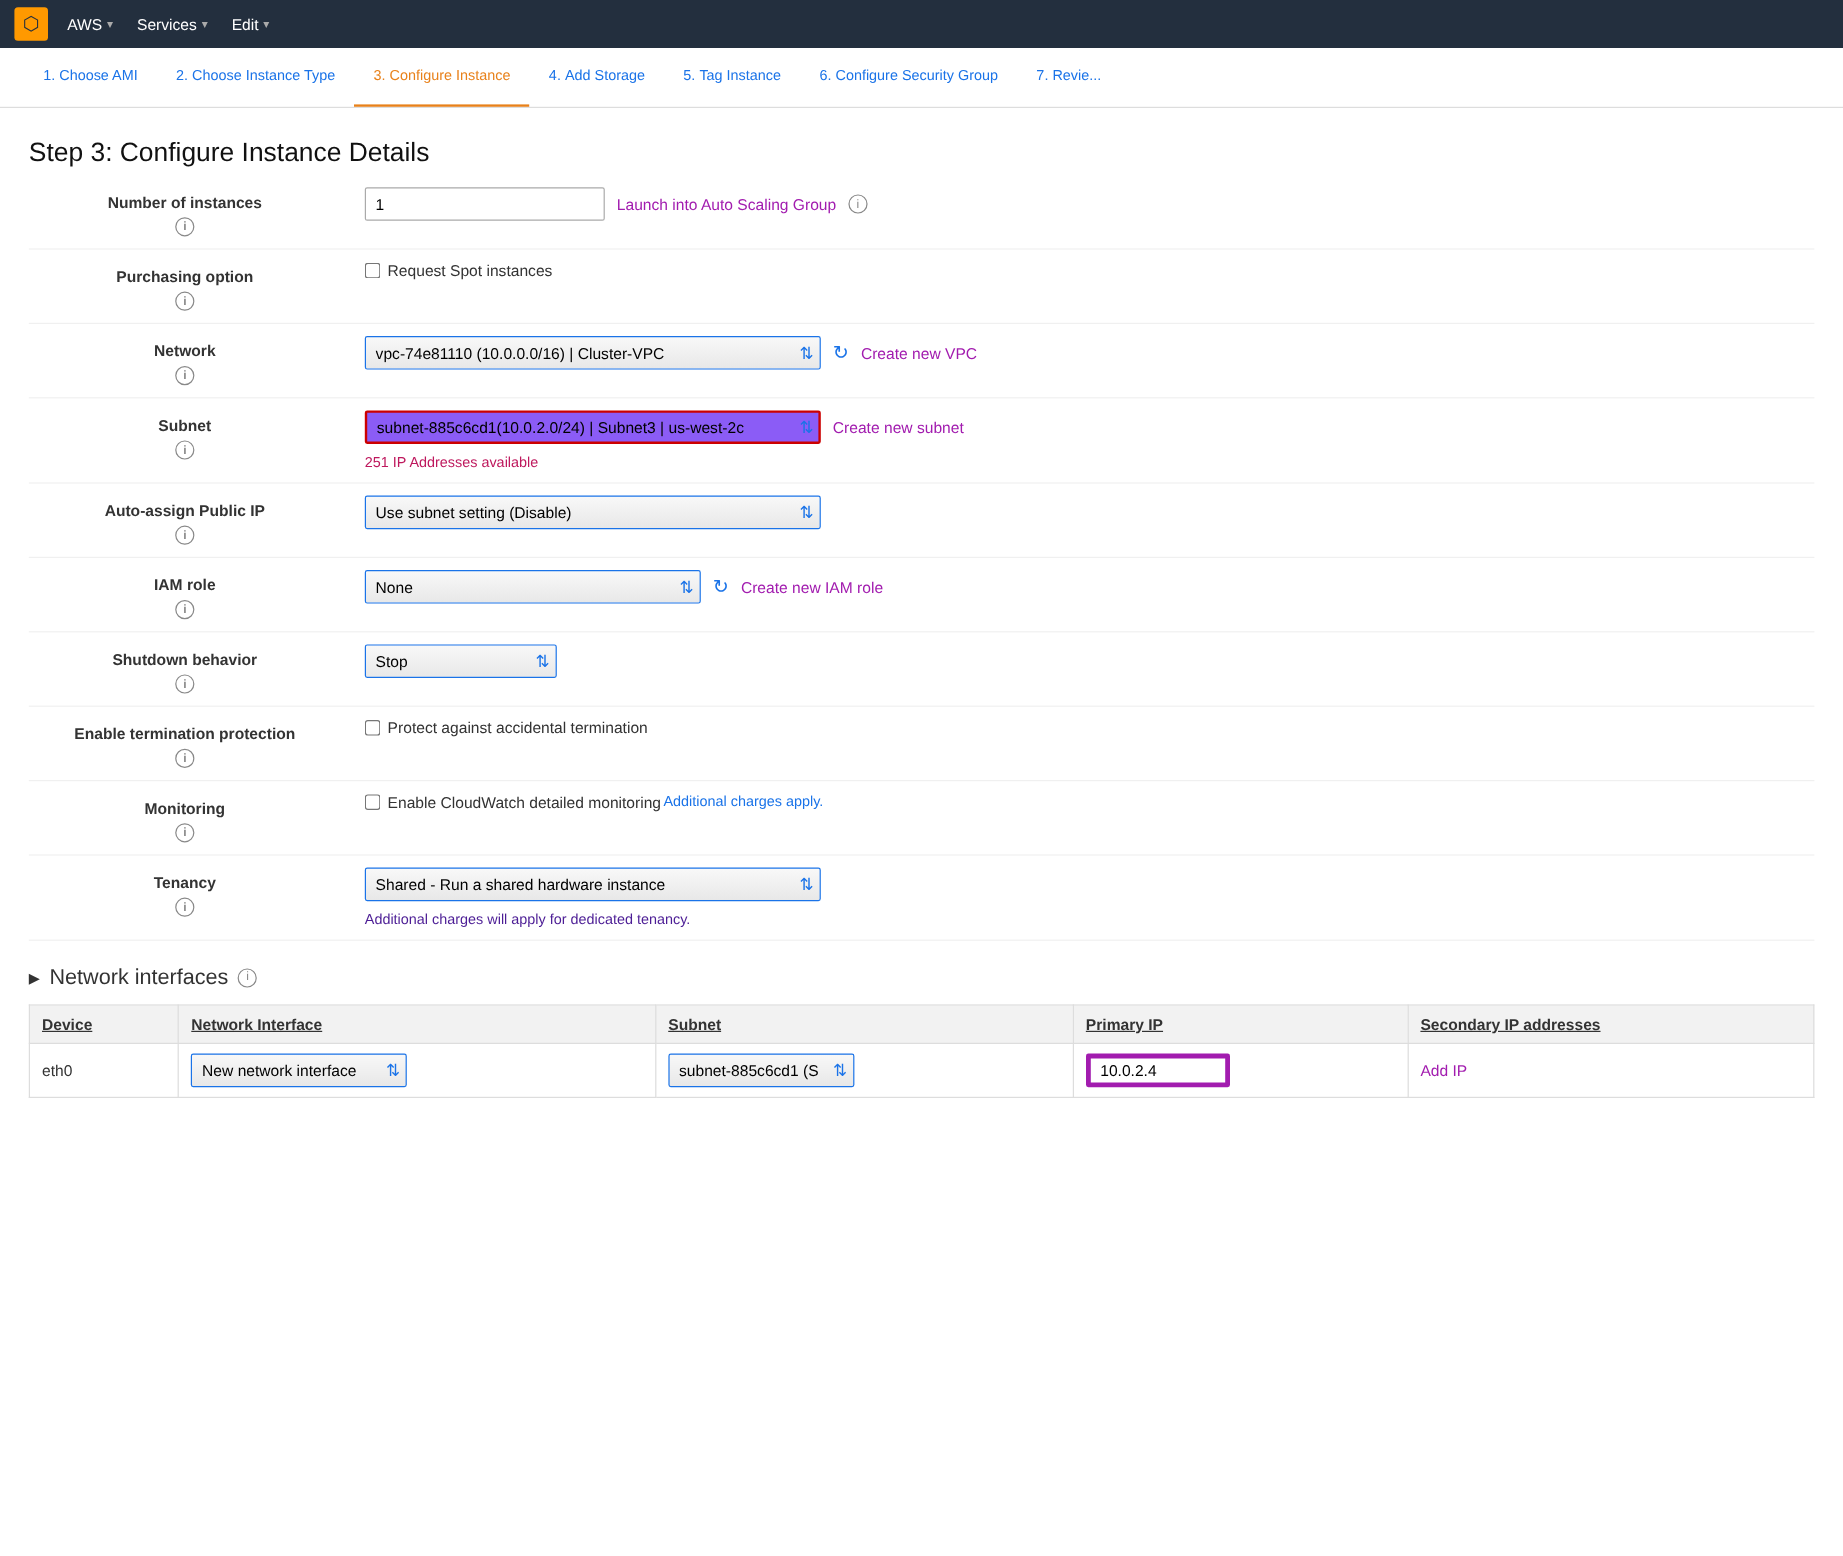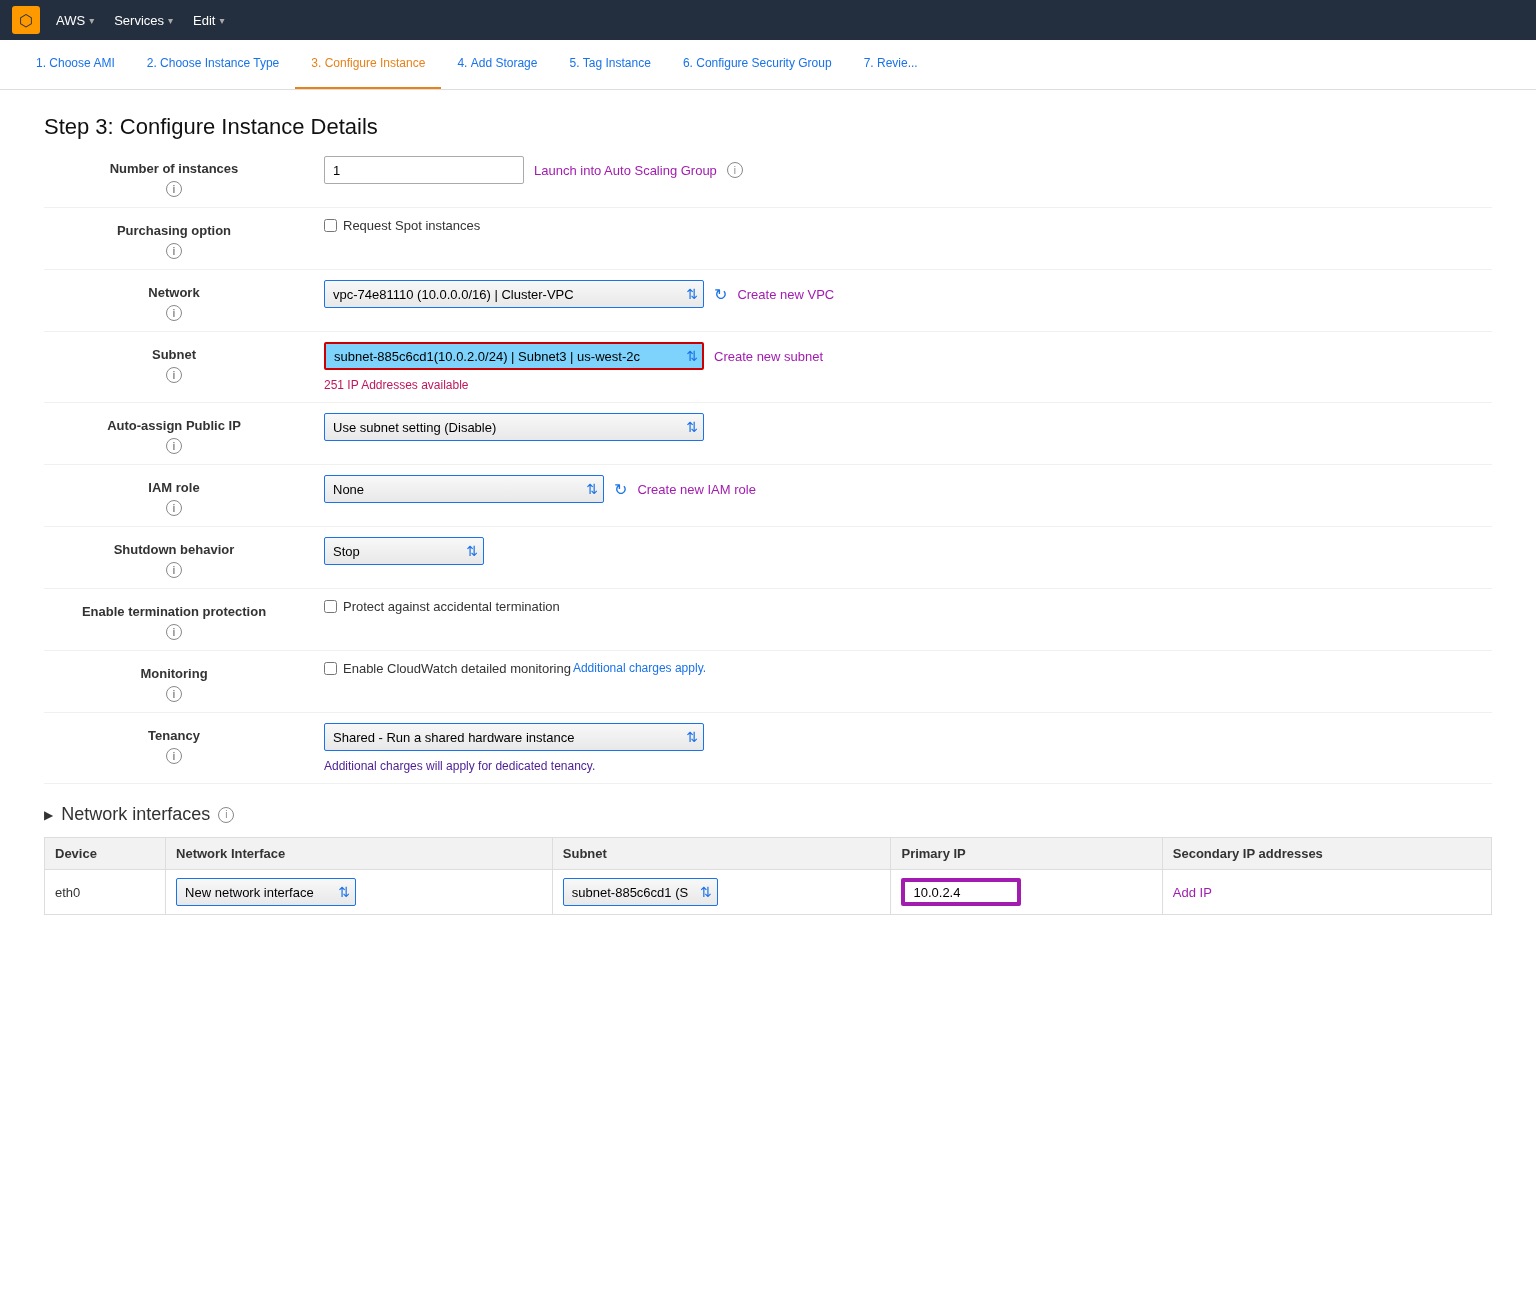--- a/index.html
+++ b/index.html
@@ -49,21 +49,21 @@
     }
     .wizard-tab.active {
       color: #e8811a;
       border-bottom: 3px solid #e8811a;
       font-weight: 500;
     }
     .wizard-tab:not(.active) { color: #1a73e8; }
 
     
     .main-content {
-      padding: 24px 44px;
+      padding: 24px 24px;
       max-width: 1536px;
     }
     .page-title {
       font-size: 22px;
       font-weight: 400;
       color: #111;
       margin-bottom: 6px;
     }
     .page-desc {
       font-size: 12px;
@@ -125,21 +125,21 @@
       display: inline-block;
     }
     .select-control {
       appearance: none;
       -webkit-appearance: none;
       border: 1px solid #aaa;
       border-radius: 2px;
       padding: 4px 28px 4px 8px;
       font-size: 13px;
       height: 28px;
-      background: #7dd3fc;
+      background: #8b5cf6;
       cursor: pointer;
       min-width: 160px;
     }
     .select-control.wide { min-width: 380px; }
     .select-control.medium { min-width: 280px; }
     .select-arrow {
       position: absolute;
       right: 6px;
       top: 50%;
       transform: translateY(-50%);
@@ -223,20 +223,21 @@
       border-collapse: collapse;
       border: 1px solid #ddd;
     }
     .ni-table th {
       background: #f2f2f2;
       border: 1px solid #ddd;
       padding: 8px 10px;
       text-align: left;
       font-weight: 700;
       font-size: 13px;
+      text-decoration: underline;
     }
     .ni-table td {
       border: 1px solid #ddd;
       padding: 8px 10px;
       font-size: 13px;
       vertical-align: middle;
     }
 
     .primary-ip-input {
       border: 4px solid #a21caf;

